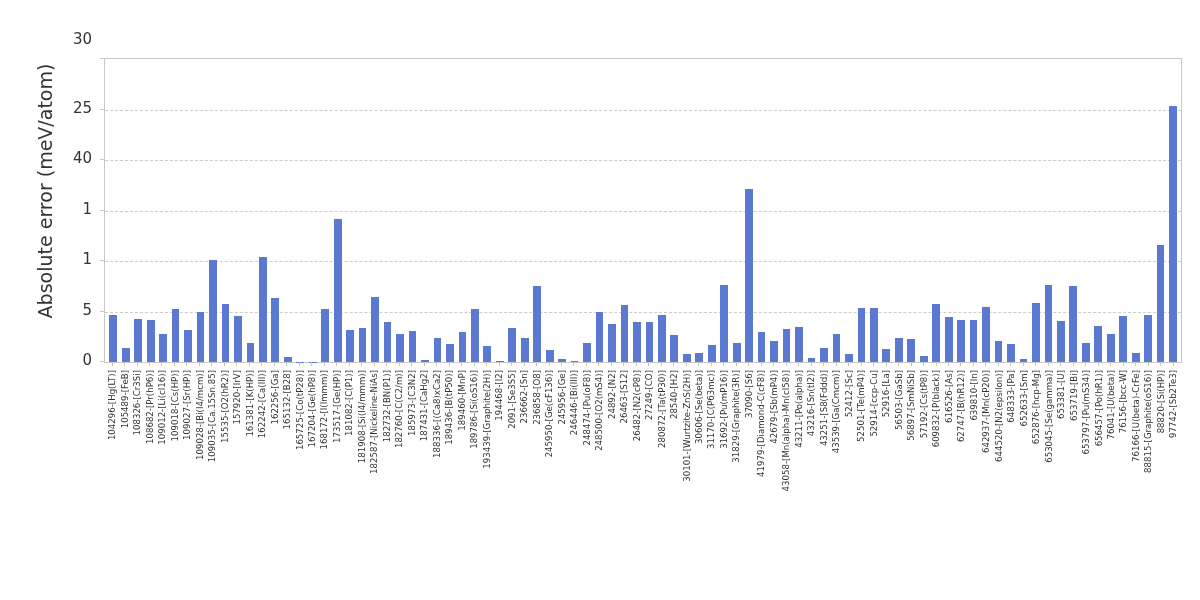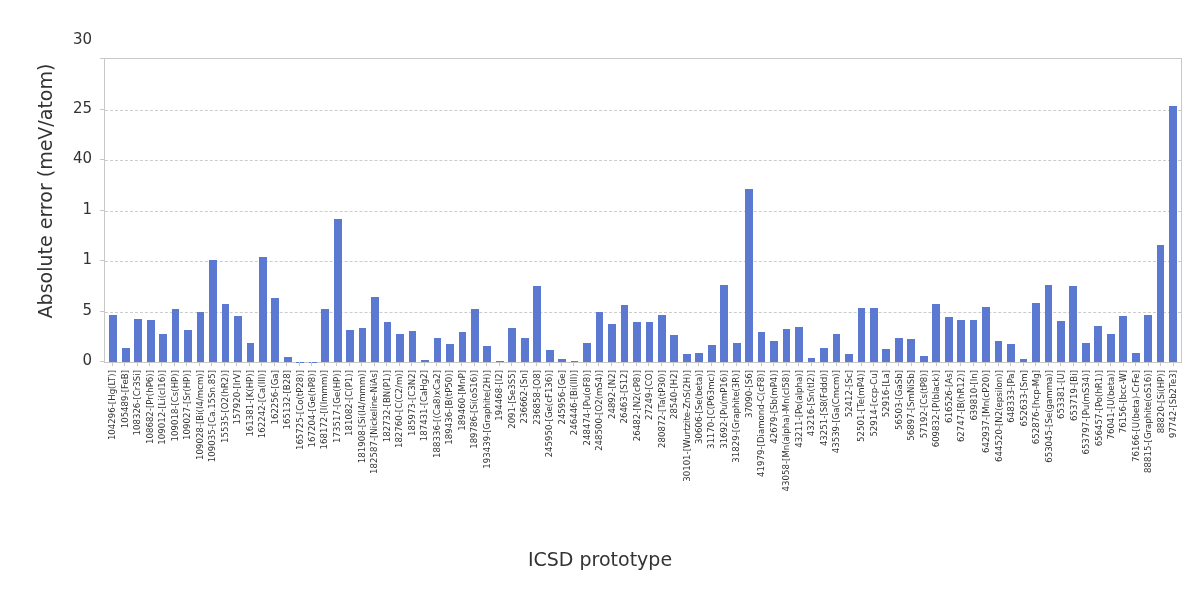--- a/index.html
+++ b/index.html
@@ -787,15 +787,14 @@
       <div class="xtick-slot">
         <div class="xtick-mark"></div>
         <div class="xtick-label">88820-[Si(HP)]</div>
       </div>
       <div class="xtick-slot">
         <div class="xtick-mark"></div>
         <div class="xtick-label">97742-[Sb2Te3]</div>
       </div>
     </div>
 
-  <div id="xlabel">ICSD prototype</div>
 
 </div>
 
 </body></html>

